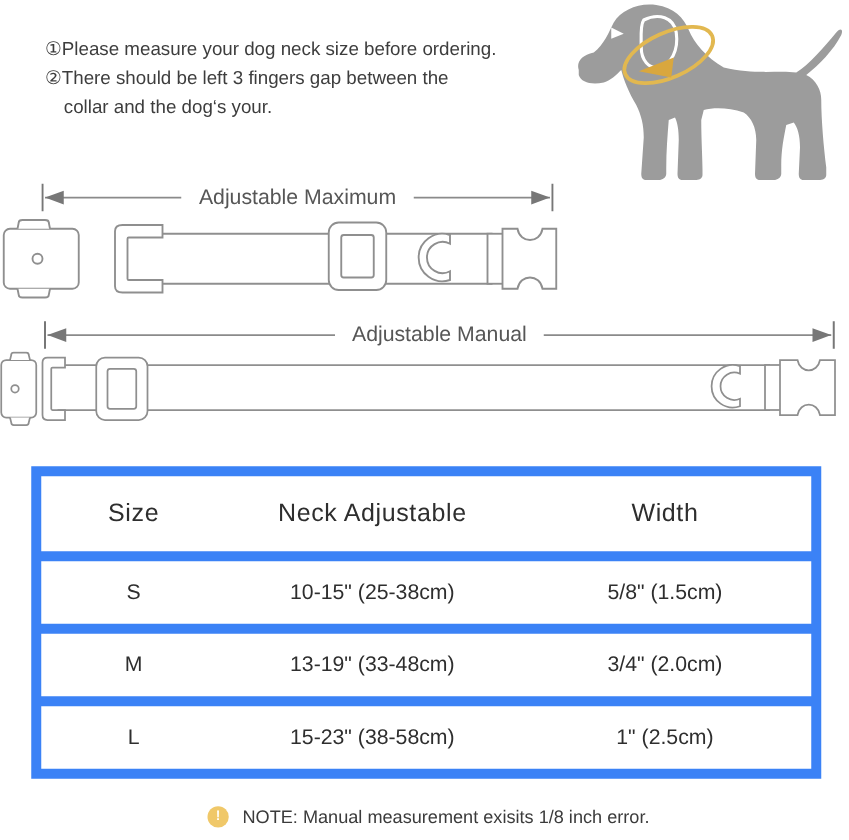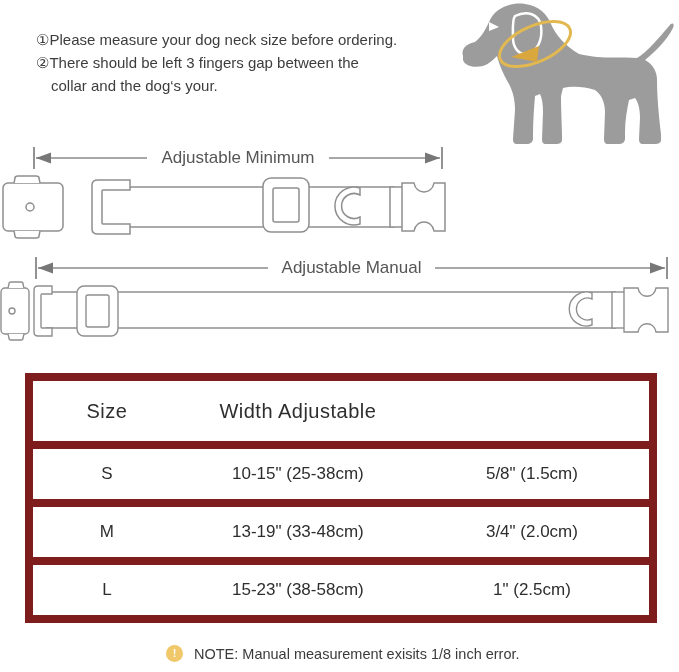--- a/index.html
+++ b/index.html
@@ -23,21 +23,21 @@
   .dim .dim-label span{background:#fff;padding:0 14px;}
   .dim-min{left:33px;top:146px;width:410px;}
   .dim-max{left:35px;top:256px;width:633px;}
   
   .collar{position:absolute;}
   .collar-min{left:0;top:172px;}
   .collar-max{left:0;top:281px;}
   
   .size-table{
     position:absolute;left:25px;top:373px;width:632px;
-    background:#7f1d1d;padding:8px;box-sizing:border-box;
+    background:#3b82f6;padding:8px;box-sizing:border-box;
   }
   .trow{background:#ffffff;display:flex;align-items:center;margin-bottom:8px;}
   .trow:last-child{margin-bottom:0;}
   .trow .c{text-align:center;color:#2e2e2e;}
   .trow .c1{width:24%;}
   .trow .c2{width:38%;}
   .trow .c3{width:38%;}
   .thead{height:60px;font-size:20px;letter-spacing:.5px;}
   .tdata{height:50px;font-size:17px;}
   
@@ -84,21 +84,21 @@
 
   <div class="dim dim-min">
     <svg width="410" height="24" viewBox="0 0 410 24">
       <line x1="1" y1="1" x2="1" y2="23" stroke="#777" stroke-width="1.6"></line>
       <line x1="409" y1="1" x2="409" y2="23" stroke="#777" stroke-width="1.6"></line>
       <line x1="3" y1="12" x2="407" y2="12" stroke="#8a8a8a" stroke-width="1.4"></line>
       <polygon points="3,12 18,6.5 18,17.5" fill="#777"></polygon>
       <polygon points="407,12 392,6.5 392,17.5" fill="#777"></polygon>
     </svg>
     <div class="dim-label">
-      <span>Adjustable Minimum</span>
+      <span>Adjustable Maximum</span>
     </div>
   </div>
 
   <svg class="collar collar-min" width="450" height="72" viewBox="0 0 450 72" fill="#ffffff" stroke="#8f8f8f" stroke-width="1.5">
 
     <line x1="120" y1="15" x2="394" y2="15"></line>
     <line x1="120" y1="55" x2="394" y2="55"></line>
 
     <g>
       <rect x="3" y="11" width="60" height="48" rx="5"></rect>
@@ -156,21 +156,22 @@
 
     <g>
       <rect x="612" y="11" width="14" height="36"></rect>
       <path d="M624,7 L638,7 C640,18 654,18 656,7 L668,7 L668,51 L656,51 C654,40 640,40 638,51 L624,51 Z"></path>
     </g>
   </svg>
 
   <div class="size-table">
     <div class="trow thead">
       <div class="c c1">Size</div>
-      <div class="c c2">Width Adjustable</div>
+      <div class="c c2">Neck Adjustable</div>
+      <div class="c c3">Width</div>
     </div>
     <div class="trow tdata">
       <div class="c c1">S</div>
       <div class="c c2">10-15" (25-38cm)</div>
       <div class="c c3">5/8" (1.5cm)</div>
     </div>
     <div class="trow tdata">
       <div class="c c1">M</div>
       <div class="c c2">13-19" (33-48cm)</div>
       <div class="c c3">3/4" (2.0cm)</div>

